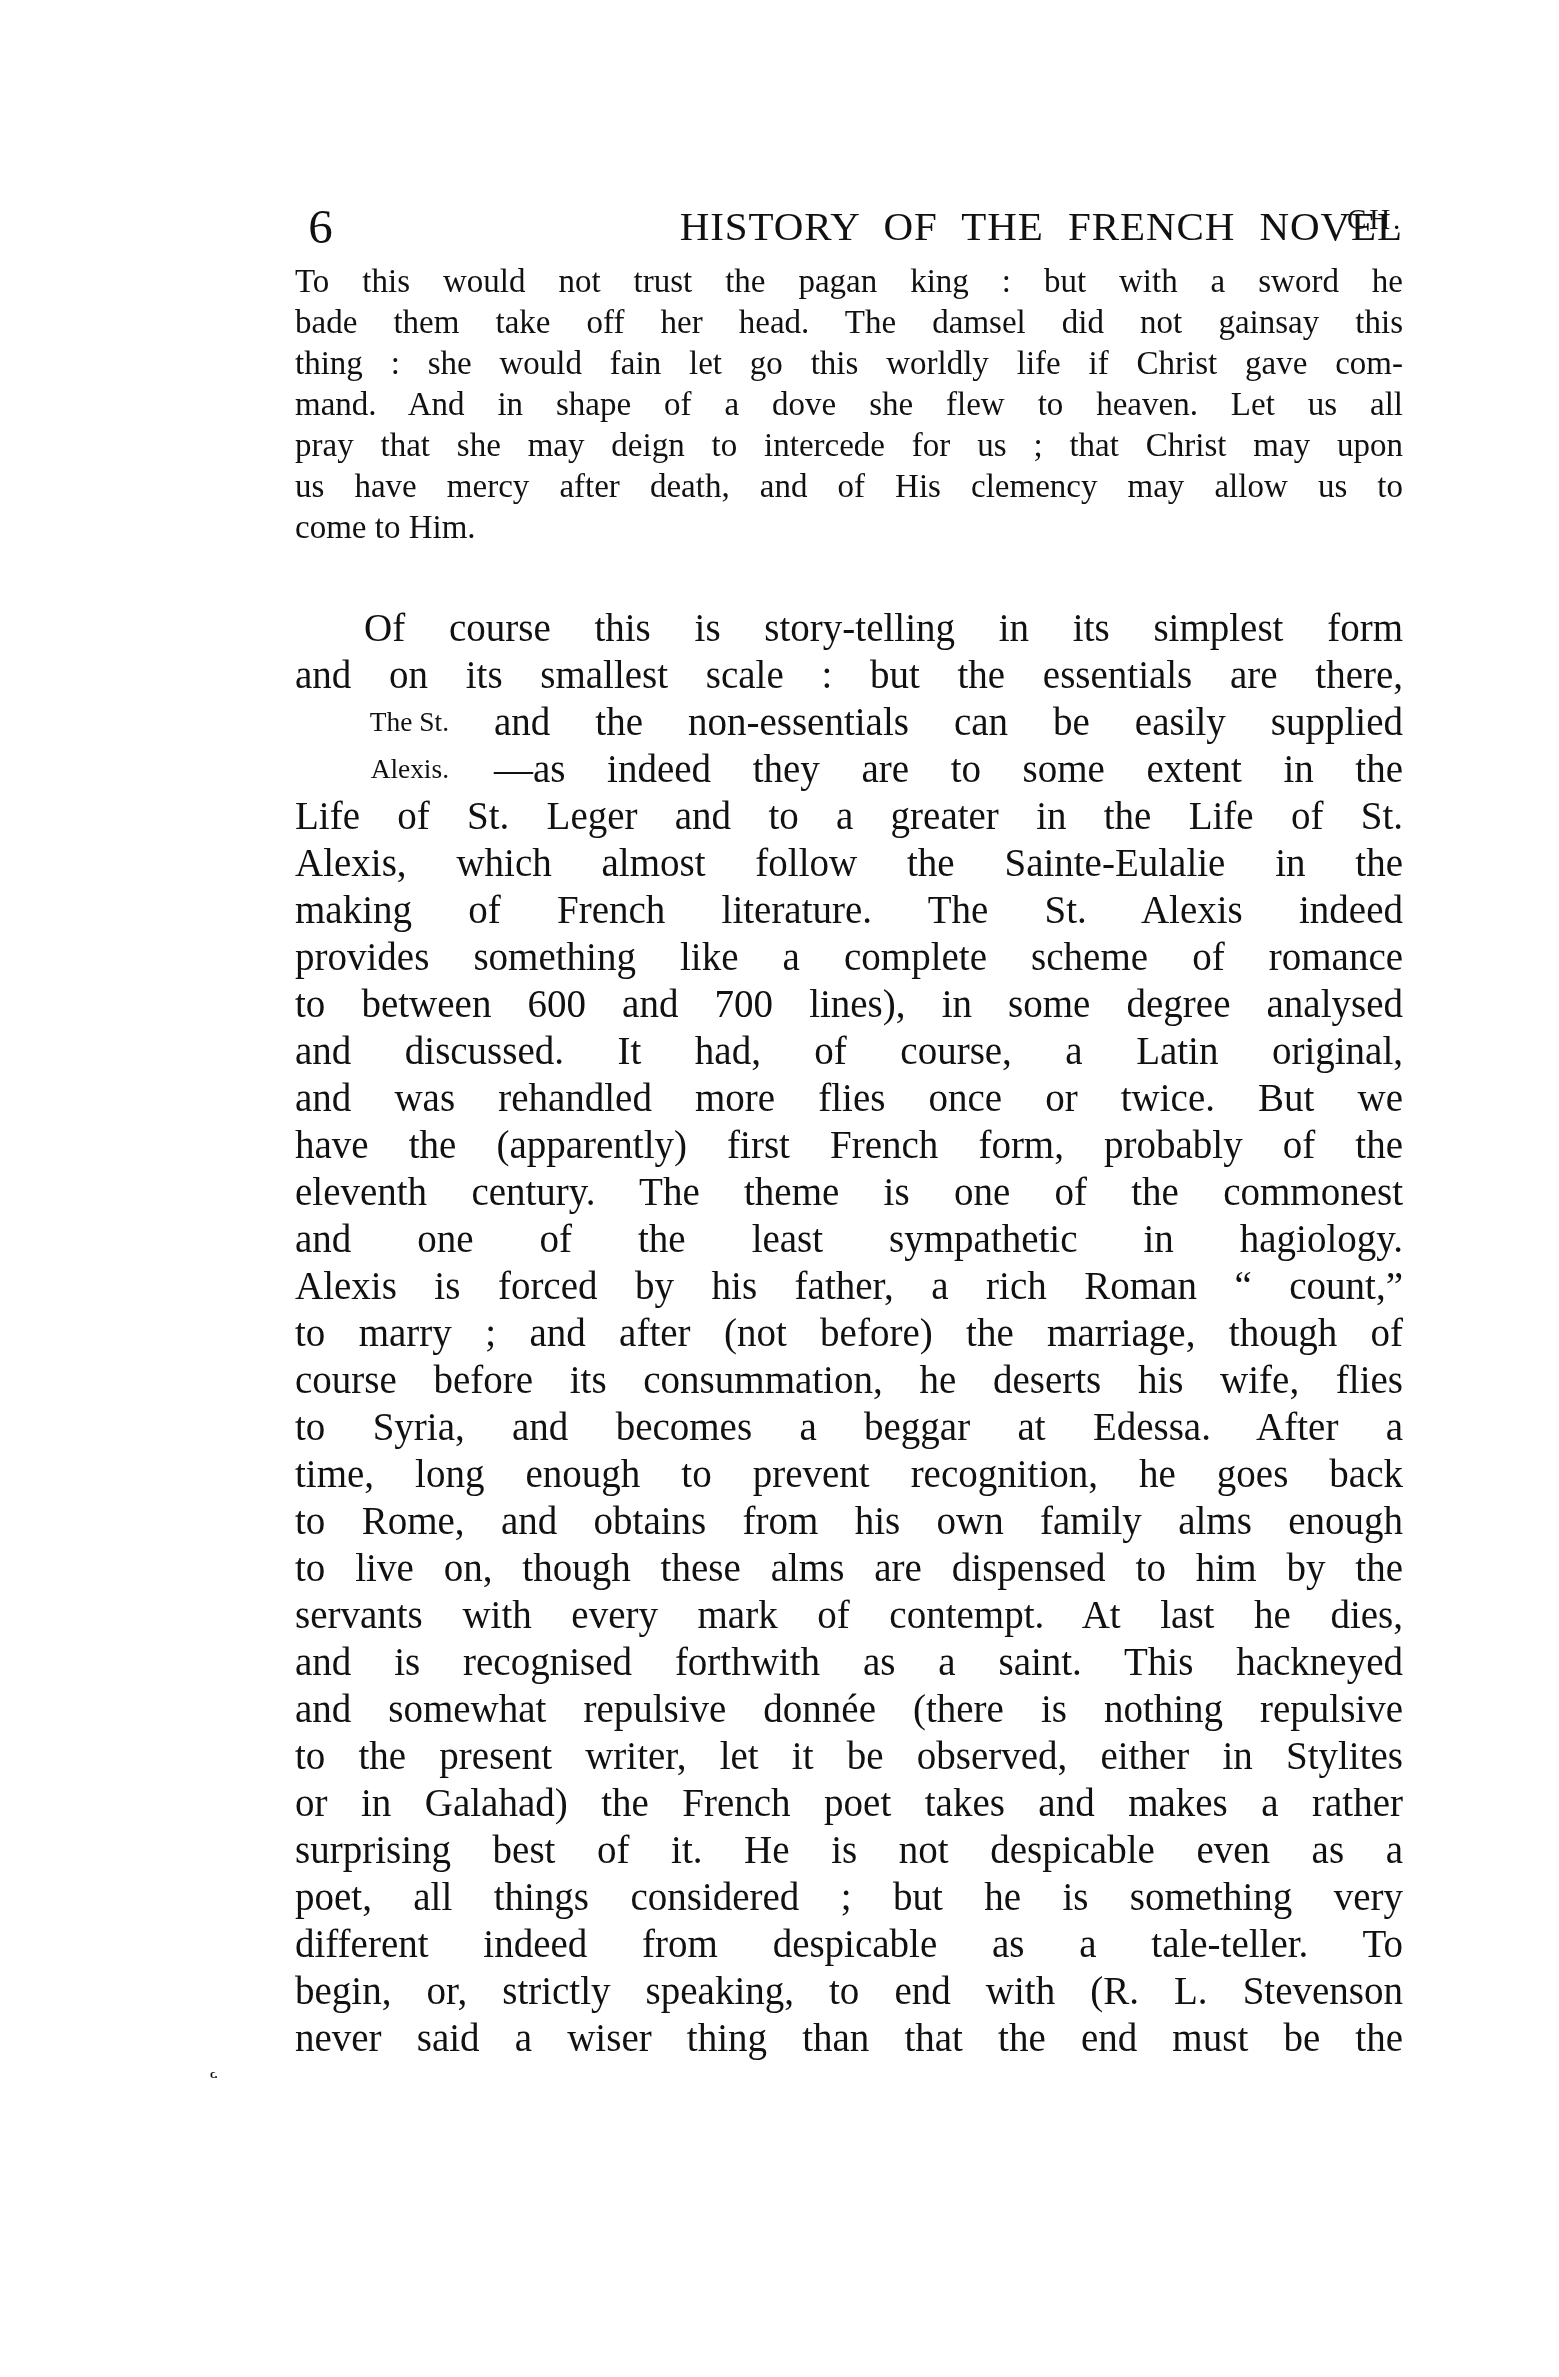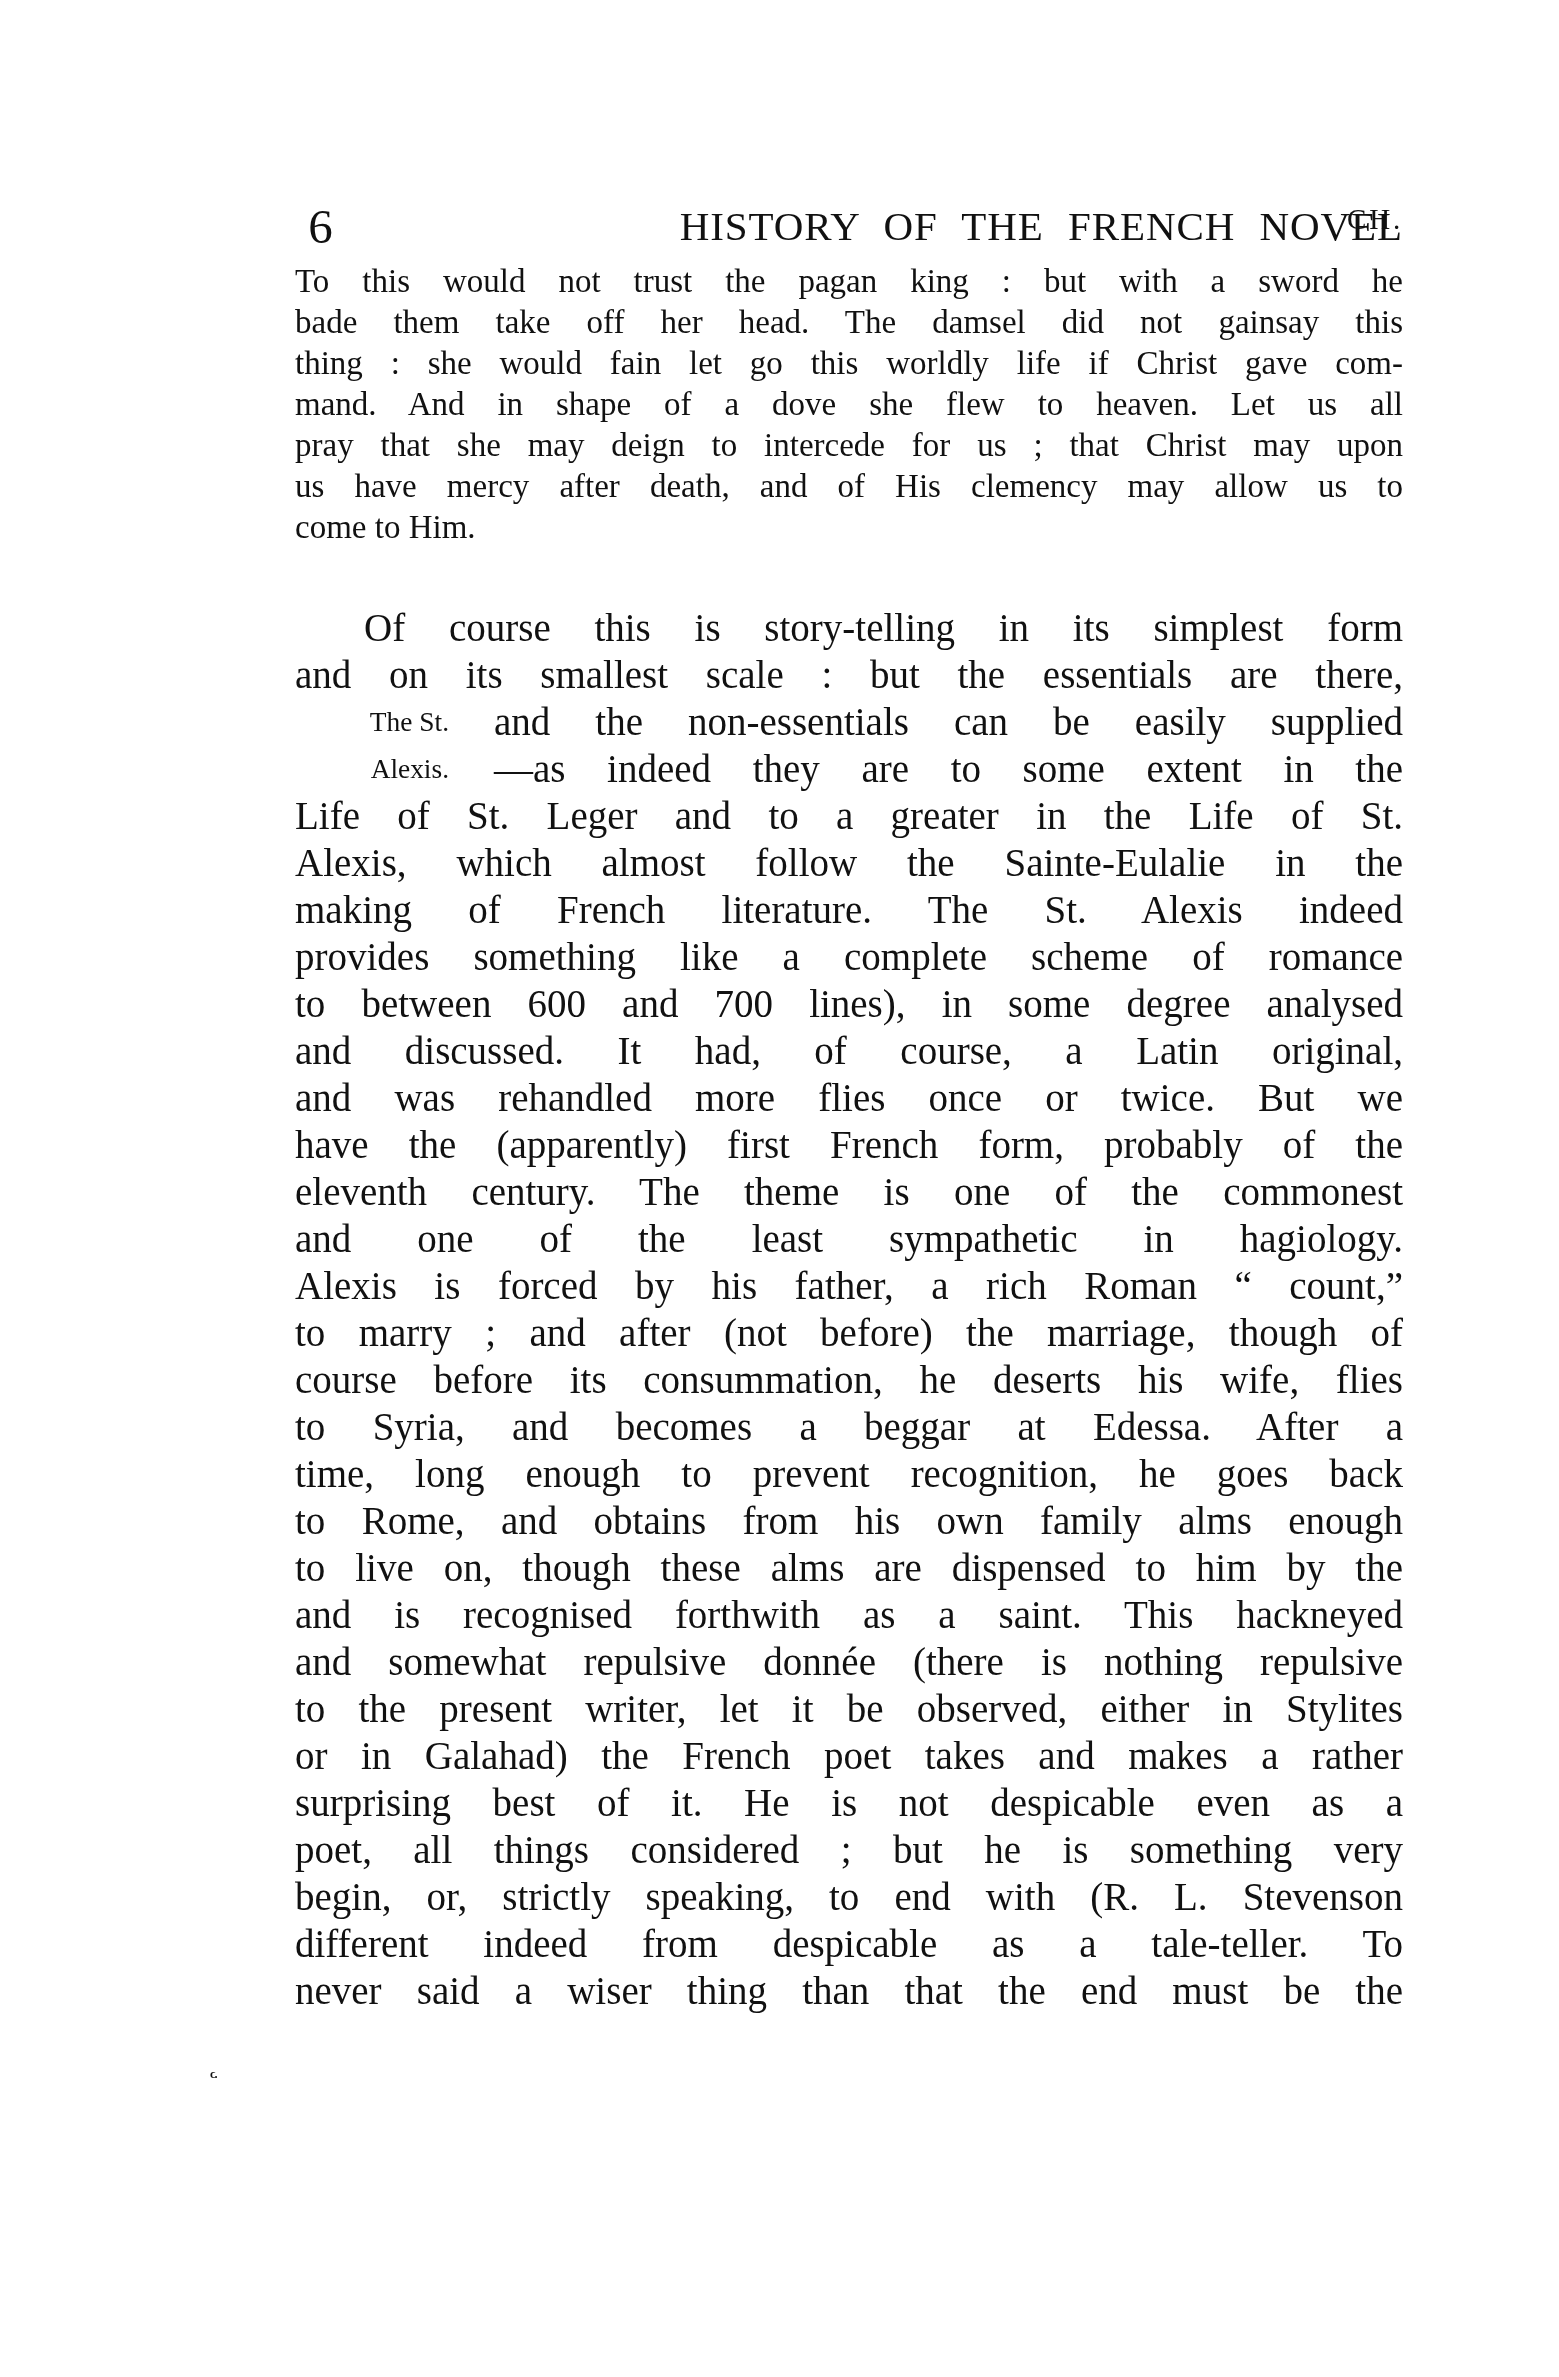--- a/index.html
+++ b/index.html
@@ -101,28 +101,29 @@
         <div class="line">have the (apparently) first French form, probably of the</div>
         <div class="line">eleventh century.  The theme is one of the commonest</div>
         <div class="line">and one of the least sympathetic in hagiology.</div>
         <div class="line">Alexis is forced by his father, a rich Roman “ count,”</div>
         <div class="line">to marry ;  and after (not before) the marriage, though of</div>
         <div class="line">course before its consummation, he deserts his wife, flies</div>
         <div class="line">to Syria, and becomes a beggar at Edessa.  After a</div>
         <div class="line">time, long enough to prevent recognition, he goes back</div>
         <div class="line">to Rome, and obtains from his own family alms enough</div>
         <div class="line">to live on, though these alms are dispensed to him by the</div>
+        <div class="line">servants with every mark of contempt.  At last he dies,</div>
         <div class="line">and is recognised forthwith as a saint.  This hackneyed</div>
         <div class="line"><span>and somewhat repulsive </span><span class="i">donnée</span><span> (there is nothing repulsive</span></div>
         <div class="line">to the present writer, let it be observed, either in Stylites</div>
         <div class="line">or in Galahad) the French poet takes and makes a rather</div>
         <div class="line">surprising best of it.  He is not despicable even as a</div>
         <div class="line">poet, all things considered ;  but he is something very</div>
+        <div class="line">different indeed from despicable as a tale-teller.  To</div>
         <div class="line">begin, or, strictly speaking, to end with (R. L. Stevenson</div>
-        <div class="line">different indeed from despicable as a tale-teller.  To</div>
         <div class="line">never said a wiser thing than that the end must be the</div>
       </div>
   </section>
 
   <span class="artifact">ϲ.</span>
 
 </div>
 
 
 </body></html>

